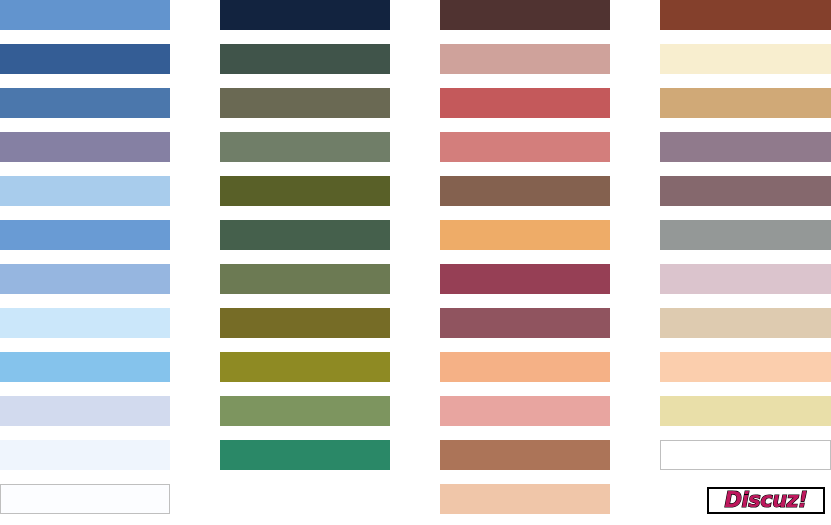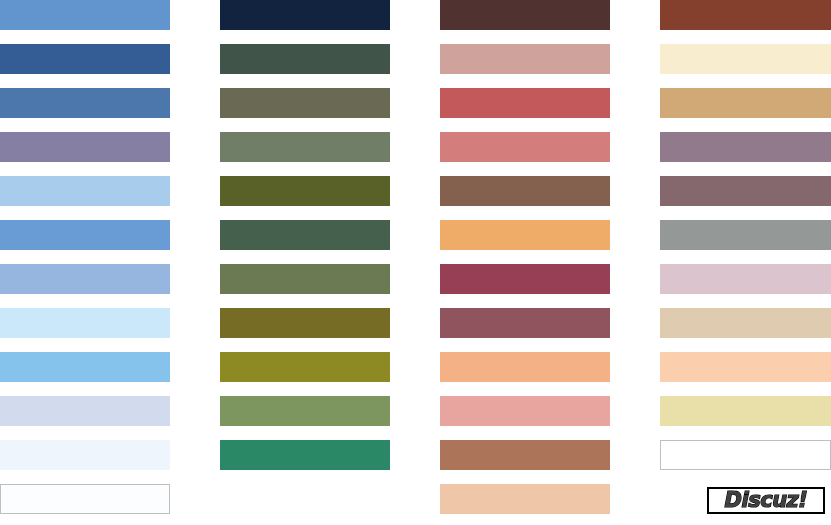--- a/index.html
+++ b/index.html
@@ -126,16 +126,16 @@
       <div class="swatch" title="#85686d" style="height: 30px; margin-bottom: 14px; background-color: rgb(133, 104, 109);"></div>
       <div class="swatch" title="#949897" style="height: 30px; margin-bottom: 14px; background-color: rgb(148, 152, 151);"></div>
       <div class="swatch" title="#dbc4cd" style="height: 30px; margin-bottom: 14px; background-color: rgb(219, 196, 205);"></div>
       <div class="swatch" title="#decbb0" style="height: 30px; margin-bottom: 14px; background-color: rgb(222, 203, 176);"></div>
       <div class="swatch" title="#fbcead" style="height: 30px; margin-bottom: 14px; background-color: rgb(251, 206, 173);"></div>
       <div class="swatch" title="#e9dfa9" style="height: 30px; margin-bottom: 14px; background-color: rgb(233, 223, 169);"></div>
       <div class="swatch bordered" title="#ffffff" style="height: 30px; margin-bottom: 14px; background-color: rgb(255, 255, 255);"></div>
     </div>
 
   <div id="watermark" style="border-color: rgb(0, 0, 0); background: rgb(255, 255, 255);">
-    <span id="watermark-text" style="color: #404040; -webkit-text-stroke: 1.2px rgb(0, 0, 0);">Discuz!</span>
+    <span id="watermark-text" style="color: #be185d; -webkit-text-stroke: 1.2px rgb(0, 0, 0);">Discuz!</span>
   </div>
 
 </div>
 
 </body></html>

